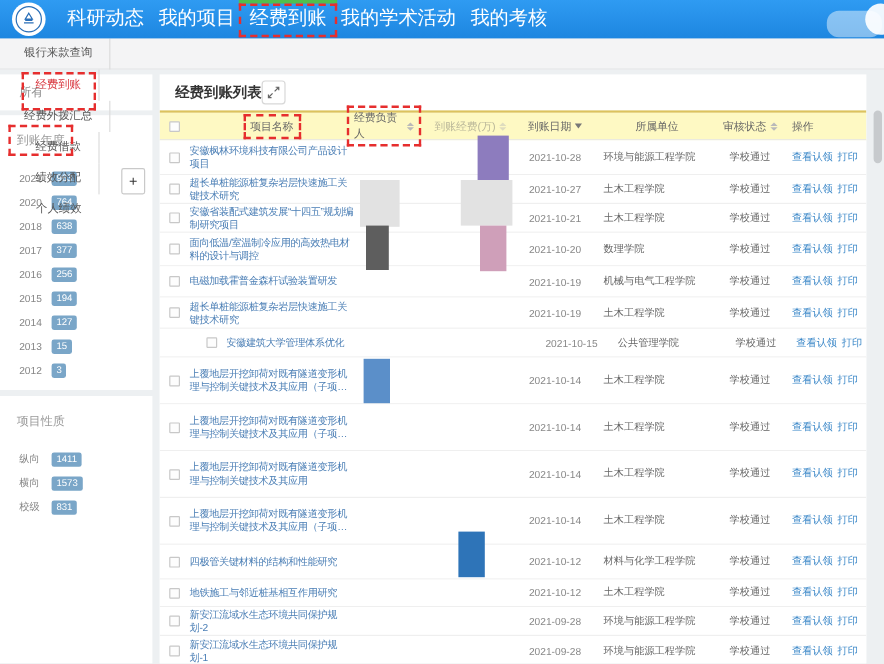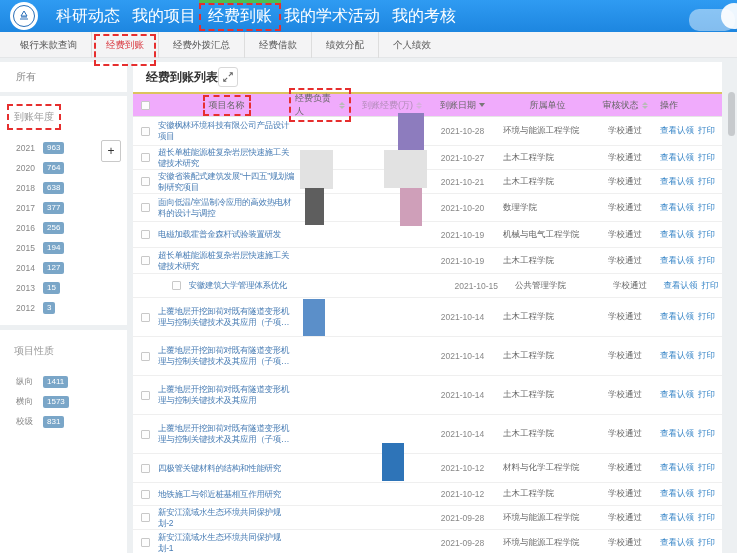--- a/index.html
+++ b/index.html
@@ -25,21 +25,21 @@
   .blob-haze{position:absolute;right:2px;top:9px;width:46px;height:22px;border-radius:10px;
     background:rgba(255,255,255,.45);}
   .blob-circle{position:absolute;right:-10px;top:3px;width:26px;height:26px;border-radius:50%;
     background:rgba(255,255,255,.92);}
 
   .red-box{position:absolute;border:2px dashed var(--red);pointer-events:none;z-index:9;}
 
   
   #subnav{position:absolute;left:0;top:32px;width:737px;height:26px;background:#f4f4f5;
     border-bottom:1px solid #e4e6e8;display:flex;align-items:center;z-index:5;}
-  #subnav-items{display:flex;height:26px;align-items:center;margin-left:6px;}
+  #subnav-items{display:flex;height:26px;align-items:center;margin-left:6px;flex-direction:column;}
   .subnav-item{position:relative;font-size:9.5px;color:#555;padding:0 14px;height:26px;
     line-height:26px;white-space:nowrap;cursor:pointer;border-right:1px solid #ddd;}
   .subnav-item:last-child{border-right:none;}
   .subnav-item.active{color:#d9363e;}
   .subnav-item .red-box{left:2px;right:2px;top:2px;bottom:-8px;}
 
   
   #content{position:absolute;left:0;top:58px;width:737px;height:495px;}
   .card{background:#fff;position:absolute;}
 
@@ -61,21 +61,21 @@
   
   #card-main{left:133px;top:4px;width:589px;height:491px;overflow:hidden;}
   #card-title-row{height:30px;display:flex;align-items:center;justify-content:flex-start;
     padding:0 10px 0 13px;}
   #card-title{font-size:12px;color:#333;}
   #expand-btn{width:20px;height:20px;border:1px solid #d8d8d8;border-radius:3px;background:#fff;
     display:flex;align-items:center;justify-content:center;cursor:pointer;}
   #yellow-line{height:2px;background:var(--yellow);}
 
   .trow,.thead{display:flex;width:589px;}
-  .thead{height:23px;background:#f0abfc;border-bottom:1px solid #e6e6e6;align-items:center;}
+  .thead{height:23px;background:#fef9c3;border-bottom:1px solid #e6e6e6;align-items:center;}
   .th{font-size:9px;color:#666;display:flex;align-items:center;justify-content:center;height:100%;}
   .hwrap{position:relative;display:inline-flex;align-items:center;}
   .hwrap .red-box{left:-6px;right:-6px;top:-4px;bottom:-4px;}
   .c0{width:25px;justify-content:center;}
   .c1{width:137px;}
   .c2{width:50px;}
   .c3{width:85px;justify-content:flex-end;padding-right:8px;}
   .c4{width:65px;}
   .c5{width:105px;justify-content:flex-start;padding-left:8px;}
   .c6{width:50px;}

